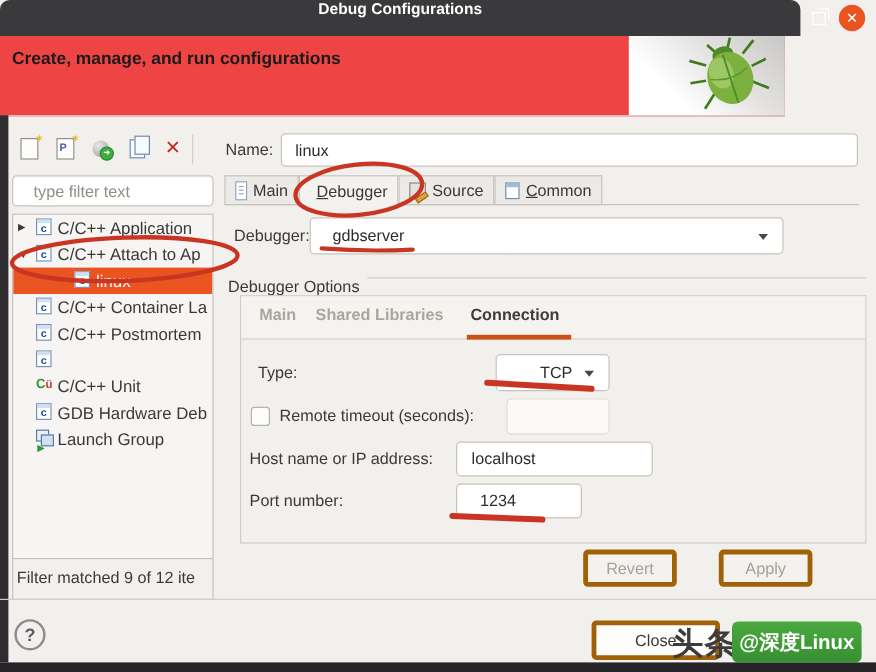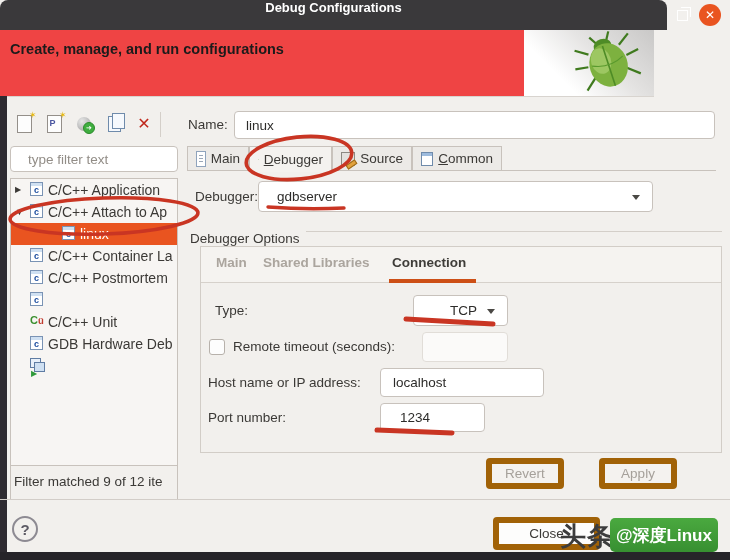--- a/index.html
+++ b/index.html
@@ -104,21 +104,21 @@
   .type-combo{left:413px;top:295px;width:95px;height:31px;padding-left:36px;position:absolute;}
   .checkbox{left:209px;top:339px;width:16px;height:16px;box-sizing:border-box;border:1px solid #b7b1ab;border-radius:3px;background:#fdfdfd;cursor:pointer;}
   .rt-label{left:233px;top:332px;height:30px;line-height:30px;}
   .rt-field{left:422px;top:332px;width:86px;height:30px;box-sizing:border-box;border:1px solid #e1ddd8;border-radius:4px;background:#fbfaf9;}
   .host-label{left:208px;top:368px;height:29px;line-height:29px;}
   .host-field{left:380px;top:368px;width:164px;height:29px;box-sizing:border-box;border:1px solid #c8c2bc;border-radius:4px;
               background:#fff;padding:0 0 0 12px;font-size:13.5px;color:#2d2c2a;outline:none;font-family:inherit;}
   .port-label{left:208px;top:403px;height:29px;line-height:29px;}
   .port-field{left:380px;top:403px;width:105px;height:29px;box-sizing:border-box;border:1px solid #c8c2bc;border-radius:4px;
               background:#fff;padding:0 0 0 19px;font-size:13.5px;color:#2d2c2a;outline:none;font-family:inherit;}
-  .btn{box-sizing:border-box;border:6px solid #a16207;border-radius:4px;background:#f4f2ef;
+  .btn{box-sizing:border-box;border:4px solid #a16207;border-radius:4px;background:#f4f2ef;
        font-size:13.5px;display:flex;align-items:center;justify-content:center;cursor:pointer;font-family:inherit;}
   .btn.dim{color:#a5a09a;}
   .revert-btn{left:486px;top:458px;width:78px;height:31px;position:absolute;}
   .apply-btn{left:599px;top:458px;width:78px;height:31px;position:absolute;}
   .footer-sep{left:0;top:499px;width:730px;height:1px;background:#d2cdc8;}
   .close-dialog-btn{left:493px;top:517px;width:107px;height:33px;position:absolute;background:#fdfdfc;color:#3b3936;}
   
   .wm-prefix{left:560px;top:519px;font-size:26px;font-weight:bold;color:#3c3c3c;letter-spacing:1px;}
   .wm-badge{left:610px;top:518px;width:108px;height:34px;border-radius:5px;
             background:linear-gradient(#4aa93f,#378f31);display:flex;align-items:center;justify-content:center;
@@ -219,20 +219,21 @@
     <span class="tlabel">C/C++ Unit</span>
   </div>
   <div class="trow">
     <span class="ticon cic"></span>
     <span class="tlabel">GDB Hardware Deb</span>
   </div>
   <div class="trow">
     <span class="ticon lg-ic">
         <span class="ga">▶</span>
       </span>
+    <span class="tlabel">Launch Group</span>
   </div>
 </div>
 
 <div class="abs status-box">
   <span>Filter matched 9 of 12 ite</span>
 </div>
 
 <button class="abs help-btn">?</button>
 
 <div class="abs name-label flabel">Name:</div>

